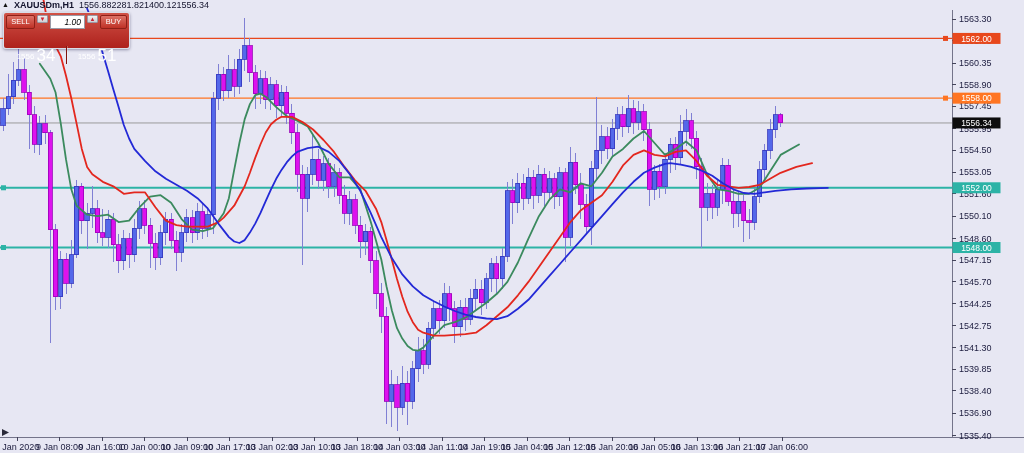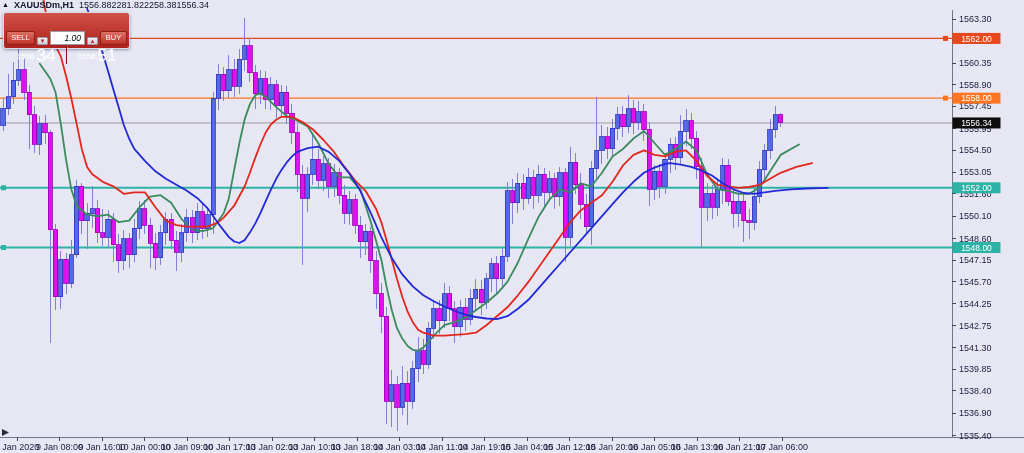--- a/index.html
+++ b/index.html
@@ -10,21 +10,21 @@
   .chart-title{position:absolute;left:2px;top:0px;height:10px;display:flex;align-items:center;
                gap:5px;font-size:9px;color:#14142e;white-space:nowrap;z-index:5;}
   .chart-title .marker{font-size:7px;line-height:8px;color:#111;}
   .chart-title .sym{font-weight:bold;letter-spacing:0;}
   .chart-title .ohlc{display:flex;}
   
   .panel{position:absolute;left:3px;top:12px;width:127px;height:37px;z-index:6;
          background:linear-gradient(#d05247,#ae211c);
          border:1px solid #d9dde8;border-radius:3px;box-shadow:0 1px 3px rgba(40,40,80,.45);
          padding:2px 2px 1px 2px;box-sizing:border-box;}
-  .prow1{display:flex;height:30px;gap:2px;align-items:flex-end;}
+  .prow1{display:flex;height:30px;gap:2px;align-items:flex-start;}
   .btn{border:1px solid #8e1f17;border-radius:2px;color:#fff;font-size:7.5px;line-height:12px;
        padding:0;background:linear-gradient(#dd7166,#bf3126);font-family:inherit;cursor:pointer;}
   .btn.sell{flex:0 0 29px;}
   .btn.buy{flex:0 0 27px;}
   .spin{flex:0 0 9px;background:linear-gradient(#f2f2f2,#cfcfd6);border:1px solid #9a9aa6;
         border-radius:1px;display:flex;align-items:center;justify-content:center;cursor:pointer;}
   .spin span{font-size:6px;line-height:6px;color:#c23;}
   .vol{flex:1;min-width:0;border:1px solid #9a9aa6;background:#fff;font-size:8.5px;
        text-align:right;padding:0 3px 0 0;font-family:inherit;height:12px;font-style:italic;}
   .prow2{display:flex;height:18px;margin-top:1px;color:#fff;}
@@ -441,21 +441,21 @@
     <text x="782" y="450" fill="#1c1c3e" text-anchor="middle" style="font:9px &quot;Liberation Sans&quot;,sans-serif">17 Jan 06:00</text>
     <polygon points="2,429 9,432.5 2,436" fill="#2a2a3a"></polygon>
   </svg>
 
 <div class="chart-title">
   <span class="marker">▲</span>
   <span class="sym">XAUUSDm,H1</span>
   <span class="ohlc">
     <span>1556.88</span>
     <span>2281.82</span>
-    <span>2258.38</span>
+    <span>1400.12</span>
     <span>1556.34</span>
   </span>
 </div>
 
 <div class="panel">
   <div class="prow1">
     <button class="btn sell">SELL</button>
     <div class="spin">
       <span>▼</span>
     </div>

